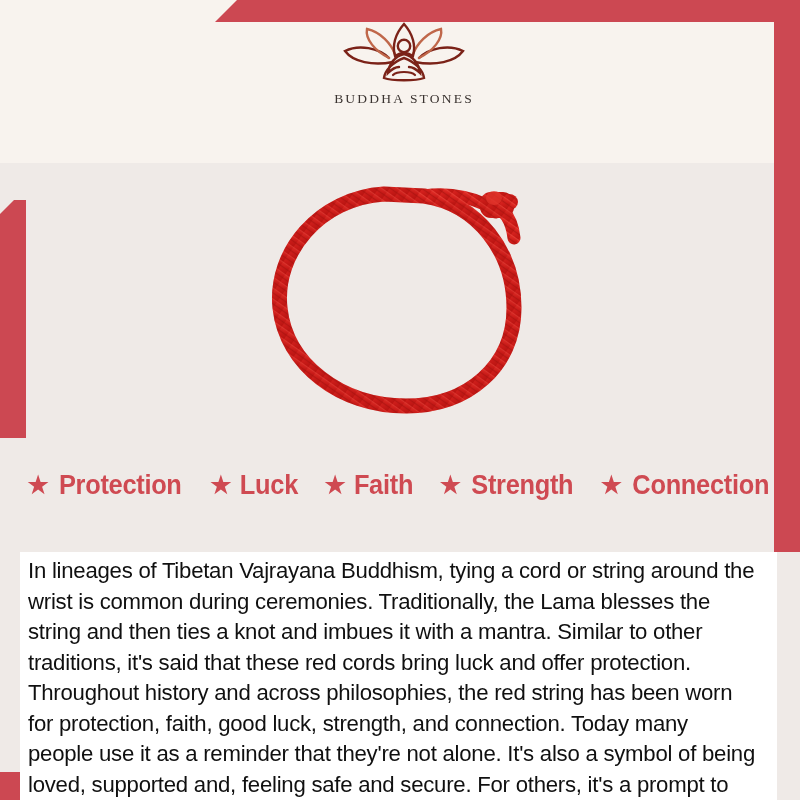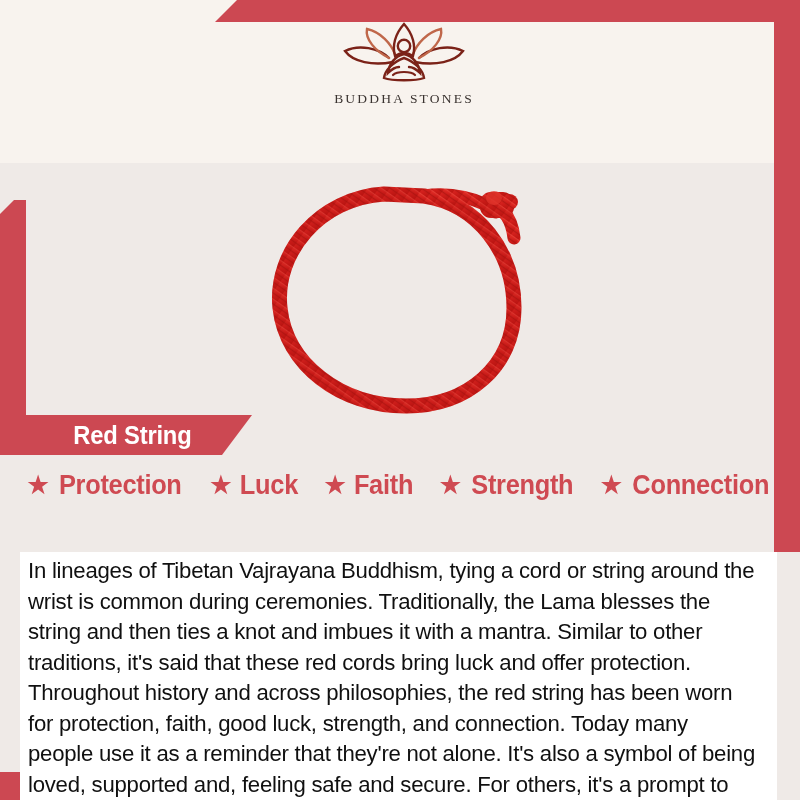--- a/index.html
+++ b/index.html
@@ -161,23 +161,20 @@
 
     <path d="M196 28 C 222 24, 252 30, 268 44" fill="none" stroke="url(#braid)" stroke-width="13" stroke-linecap="round"></path>
     <path d="M262 36 C 276 40, 284 52, 286 70" fill="none" stroke="url(#braid)" stroke-width="13" stroke-linecap="round"></path>
 
     <rect x="252" y="24" width="34" height="26" rx="11" fill="url(#braid)"></rect>
     <rect x="252" y="24" width="34" height="26" rx="11" fill="#b5140f" opacity="0.2"></rect>
     <ellipse cx="281" cy="34" rx="9" ry="8" fill="url(#braid)"></ellipse>
     <ellipse cx="266" cy="30" rx="8" ry="7" fill="#e2352c" opacity="0.75"></ellipse>
   </svg>
 
-  <div class="ribbon">
-    <span class="ribbon-label">Red String</span>
-  </div>
 
   <div class="benefits">
     <div class="benefit">
       <span class="star">★</span>
       <span class="label">Protection</span>
     </div>
     <div class="benefit">
       <span class="star">★</span>
       <span class="label">Luck</span>
     </div>

